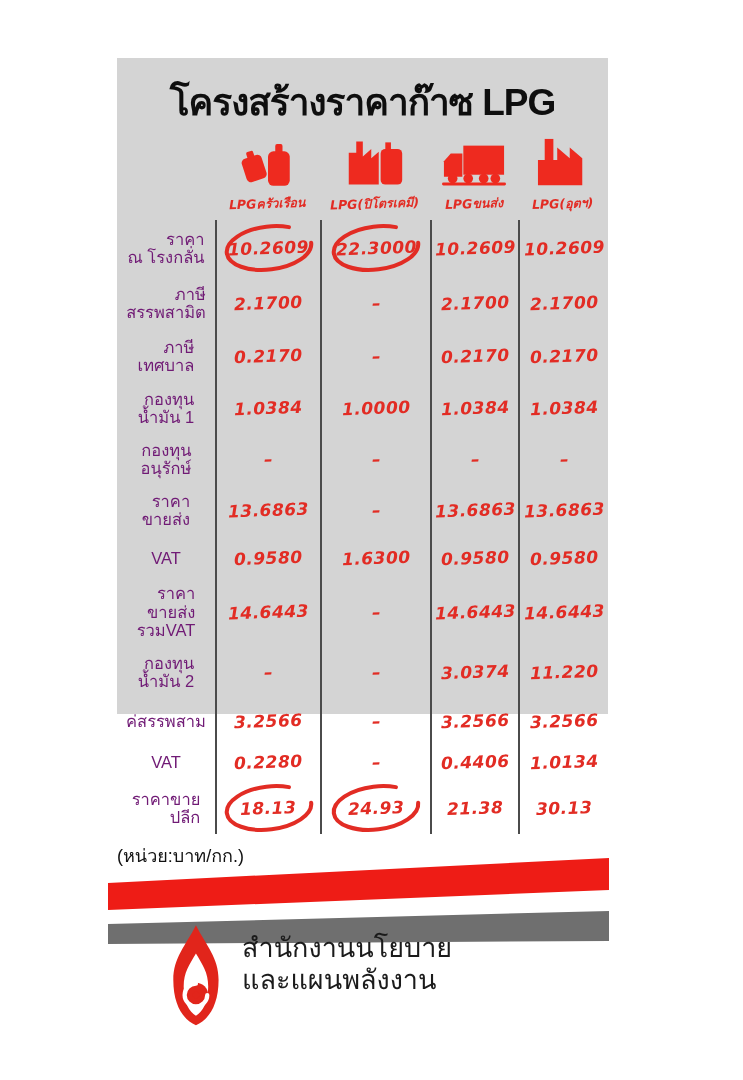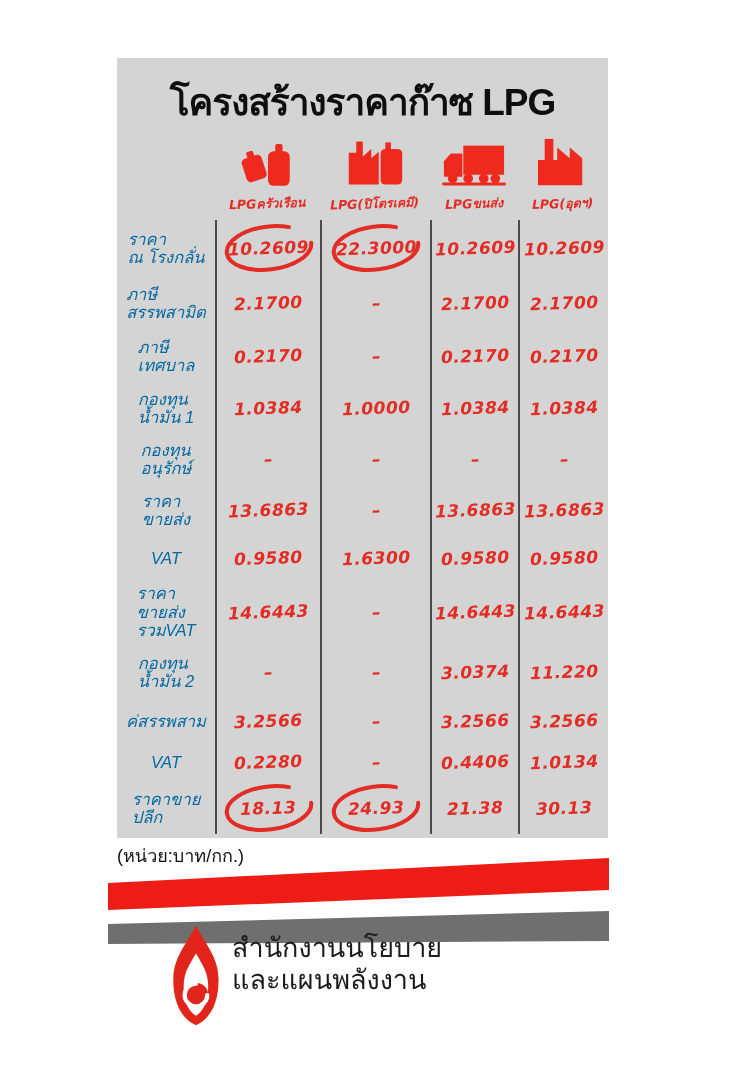--- a/index.html
+++ b/index.html
@@ -1,45 +1,45 @@
 <!DOCTYPE html>
 <html><head>
 <meta charset="utf-8">
 <style>
   html,body{margin:0;padding:0;background:#ffffff;}
   .page{position:relative;width:743px;height:1080px;background:#ffffff;overflow:hidden;
         font-family:"Liberation Sans",sans-serif;}
-  .panel{position:absolute;left:117px;top:58px;width:491px;height:780px;background:#d4d4d4;}
+  .panel{position:absolute;left:117px;top:58px;width:491px;height:656px;background:#d4d4d4;}
   .title{position:absolute;left:0;top:14px;width:100%;text-align:center;
          font-size:37px;font-weight:900;color:#0e0e0e;letter-spacing:-1px;white-space:nowrap;}
   .cols-grid{position:absolute;left:0;top:70px;width:491px;display:grid;
              grid-template-columns:98px 105px 110px 88px 90px;}
   .col-head{display:flex;flex-direction:column;align-items:center;justify-content:flex-end;height:86px;}
   .col-head .icon{height:54px;display:flex;align-items:flex-end;justify-content:center;}
   .col-head svg{display:block;}
   .hand{font-family:"DejaVu Sans",sans-serif;font-style:italic;font-weight:700;color:#e22c24;}
   .col-label{font-size:12.5px;margin-top:5px;transform:rotate(-2deg);white-space:nowrap;}
   .table-grid{position:absolute;left:0;top:162px;width:491px;display:grid;
               grid-template-columns:98px 105px 110px 88px 90px;}
   .cell{display:flex;align-items:center;justify-content:center;position:relative;}
-  .label-cell{color:#0369a1;font-size:16.5px;font-weight:500;line-height:1.12;
-              text-align:left;white-space:pre-line;font-style:italic;}
+  .label-cell{color:#701a75;font-size:16.5px;font-weight:500;line-height:1.12;
+              text-align:right;white-space:pre-line;}
   .value-cell .val{font-size:17px;letter-spacing:0.5px;transform:rotate(-2deg);position:relative;z-index:2;}
   .value-cell{border-left:2px solid #4b4b4b;}
   .circle-overlay{position:absolute;left:50%;top:50%;width:94px;height:52px;
                   transform:translate(-50%,-50%) rotate(-7deg);fill:none;stroke:#e22c24;
                   stroke-width:4.5;stroke-linecap:round;stroke-dasharray:196 40;overflow:visible;z-index:1;}
   .unit-note{position:absolute;left:117px;top:841px;font-size:18px;font-weight:400;color:#111;}
   .ribbon-red{position:absolute;left:108px;top:856px;width:501px;height:56px;background:#ee1c16;
               clip-path:polygon(0 27px,501px 2px,501px 34px,0 54px);}
   .ribbon-gray{position:absolute;left:108px;top:908px;width:501px;height:40px;background:#6f6f6f;
                clip-path:polygon(0 16px,501px 3px,501px 33px,0 36px);}
   .logo{position:absolute;left:162px;top:922px;display:flex;}
   .logo-flame{width:66px;height:114px;}
-  .logo-text{margin-left:4px;padding-top:10px;}
+  .logo-text{margin-left:14px;padding-top:10px;}
   .org-line{font-size:27px;line-height:32px;color:#1b1b1b;letter-spacing:0;}
   .org-ministry{font-size:37px;line-height:42px;font-weight:700;color:#e1251b;margin-top:1px;white-space:nowrap;}
   .red-fill{fill:#ee2a1f;}
 </style>
 </head>
 <body>
 
 <div class="page">
 
   <div class="panel">

